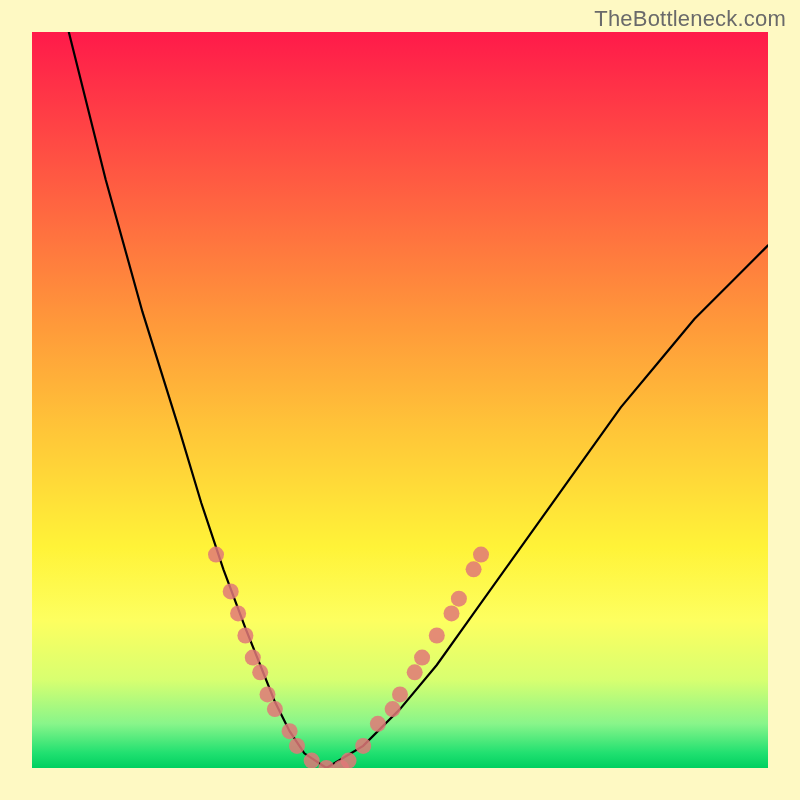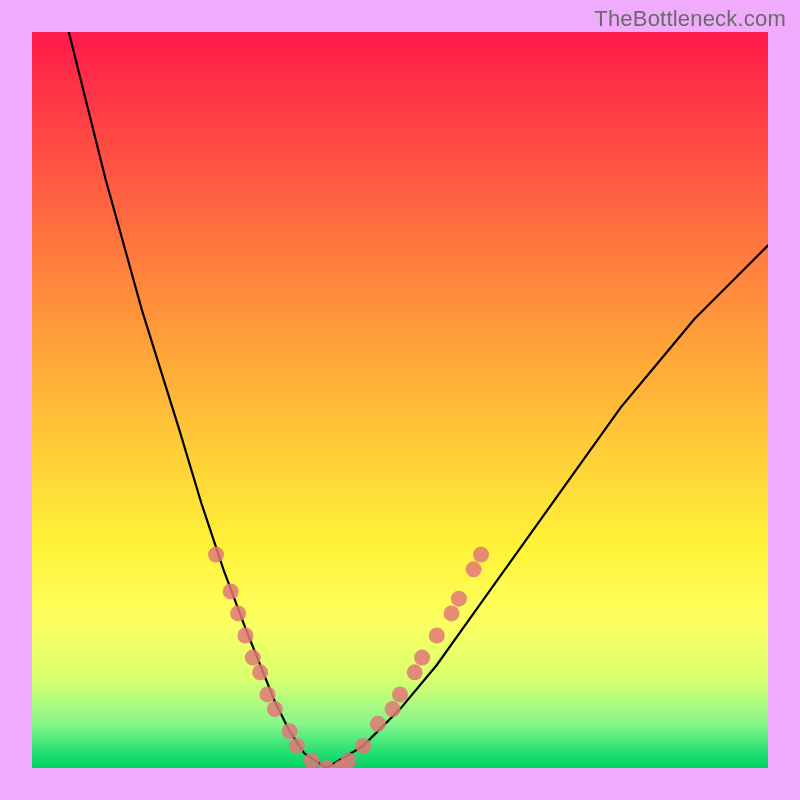--- a/index.html
+++ b/index.html
@@ -10,21 +10,21 @@
     background: #000;
     overflow: hidden;
     font-family: Arial, Helvetica, sans-serif;
   }
   .frame {
     position: absolute;
     top: 0;
     left: 0;
     width: 800px;
     height: 800px;
-    background: #f0abfc;
+    background: #fef9c3;
   }
   .plot-area {
     position: absolute;
     top: 32px;
     left: 32px;
     width: 736px;
     height: 736px;
     background: linear-gradient(to bottom,
       #ff1a4a 0%,
       #ff3a46 10%,

